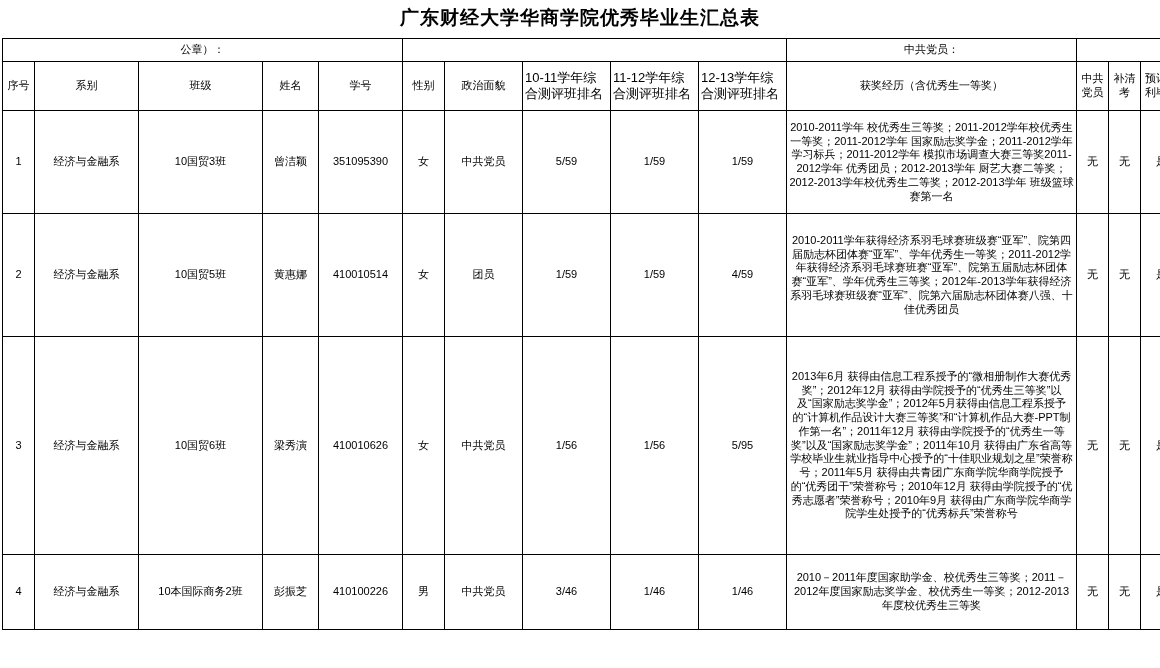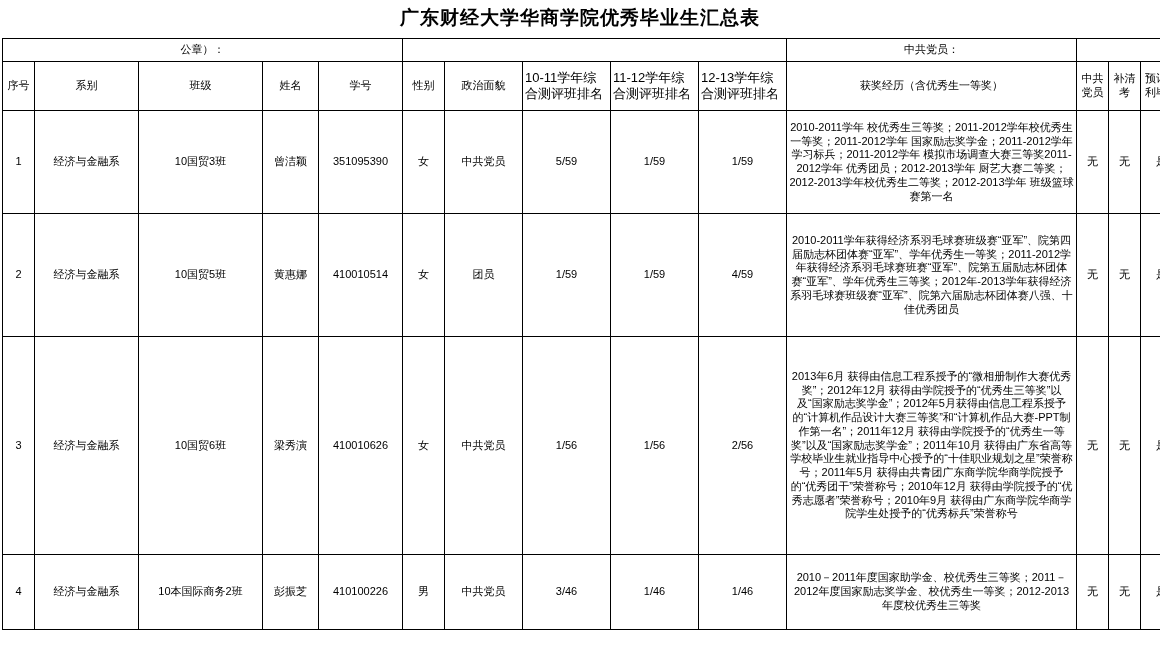--- a/index.html
+++ b/index.html
@@ -169,21 +169,21 @@
     <tr class="r3">
       <td class="c-idx">3</td>
       <td>经济与金融系</td>
       <td>10国贸6班</td>
       <td>梁秀演</td>
       <td>410010626</td>
       <td>女</td>
       <td>中共党员</td>
       <td>1/56</td>
       <td>1/56</td>
-      <td>2/56</td>
+      <td>5/95</td>
       <td class="cell-award">2013年6月 获得由信息工程系授予的“微相册制作大赛优秀奖”；2012年12月 获得由学院授予的“优秀生三等奖”以及“国家励志奖学金”；2012年5月获得由信息工程系授予的“计算机作品设计大赛三等奖”和“计算机作品大赛-PPT制作第一名”；2011年12月 获得由学院授予的“优秀生一等奖”以及“国家励志奖学金”；2011年10月 获得由广东省高等学校毕业生就业指导中心授予的“十佳职业规划之星”荣誉称号；2011年5月 获得由共青团广东商学院华商学院授予的“优秀团干”荣誉称号；2010年12月 获得由学院授予的“优秀志愿者”荣誉称号；2010年9月 获得由广东商学院华商学院学生处授予的“优秀标兵”荣誉称号</td>
       <td>无</td>
       <td>无</td>
       <td>是</td>
     </tr>
 
     <tr class="r4">
       <td class="c-idx">4</td>
       <td>经济与金融系</td>
       <td>10本国际商务2班</td>

